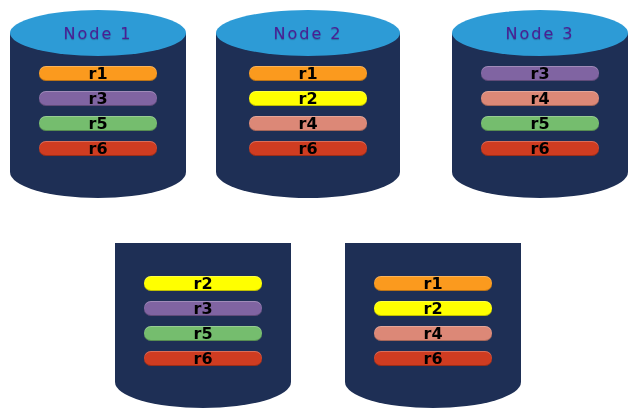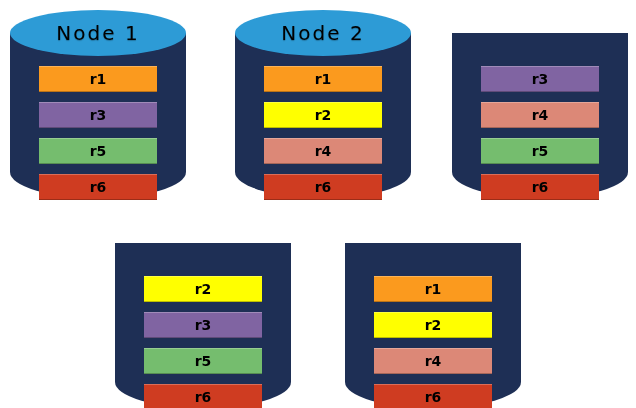--- a/index.html
+++ b/index.html
@@ -15,21 +15,21 @@
     background: #ffffff;
     overflow: hidden;
   }
   .cylinder {
     position: absolute;
     width: 176px;
     height: 188px;
   }
   
   .node-1 { left: 10px;  top: 10px; }
-  .node-2 { left: 235px; top: 10px; }
+  .node-2 { left: 216px; top: 10px; padding-left: 8px; }
   .node-3 { left: 452px; top: 10px; }
   .node-4 { left: 115px; top: 220px; }
   .node-5 { left: 345px; top: 220px; }
 
   .cyl-body {
     position: absolute;
     left: 0; right: 0;
     top: 23px; bottom: 0;
     background: var(--cyl-body, #1E2F55);
     border-radius: 0 0 50% 50% / 0 0 26px 26px;
@@ -41,45 +41,45 @@
     width: 100%;
     height: 46px;
     background: var(--cyl-top, #2D9BD6);
     border-radius: 50%;
     z-index: 2;
     display: flex;
     align-items: center;
     justify-content: center;
   }
   .node-label {
-    color: #000000;
-    font-size: 20px;
+    color: #4c1d95;
+    font-size: 16px;
     letter-spacing: 2px;
     text-shadow: 0 1px 1px rgba(0,0,0,0.25);
     white-space: pre;
   }
   .replica-list {
     position: absolute;
     left: 0; right: 0;
     top: 56px;
     z-index: 3;
     display: flex;
     flex-direction: column;
     align-items: center;
     gap: 10px;
   }
   .replica-bar {
     width: 118px;
-    height: 26px;
-    border-radius: 0;
+    height: 15px;
+    border-radius: 7px;
     display: flex;
     align-items: center;
     justify-content: center;
     color: #000000;
-    font-size: 14px;
+    font-size: 16px;
     font-weight: bold;
     box-shadow: inset 0 -1px 0 rgba(0,0,0,0.25), inset 0 1px 0 rgba(255,255,255,0.25);
   }
 </style>
 </head>
 <body>
 
 <div id="diagram">
     <div class="cylinder node-1">
     <div class="cyl-body"></div>
@@ -100,20 +100,23 @@
     </div>
     <div class="replica-list">
         <div class="replica-bar" style="background: rgb(251, 154, 30);">r1</div>
         <div class="replica-bar" style="background: rgb(255, 255, 0);">r2</div>
         <div class="replica-bar" style="background: rgb(220, 136, 119);">r4</div>
         <div class="replica-bar" style="background: rgb(207, 60, 33);">r6</div>
       </div>
   </div>
     <div class="cylinder node-3">
     <div class="cyl-body"></div>
+    <div class="cyl-top">
+      <span class="node-label">Node 3</span>
+    </div>
     <div class="replica-list">
         <div class="replica-bar" style="background: rgb(128, 100, 162);">r3</div>
         <div class="replica-bar" style="background: rgb(220, 136, 119);">r4</div>
         <div class="replica-bar" style="background: rgb(117, 189, 110);">r5</div>
         <div class="replica-bar" style="background: rgb(207, 60, 33);">r6</div>
       </div>
   </div>
     <div class="cylinder node-4">
     <div class="cyl-body"></div>
     <div class="replica-list">

